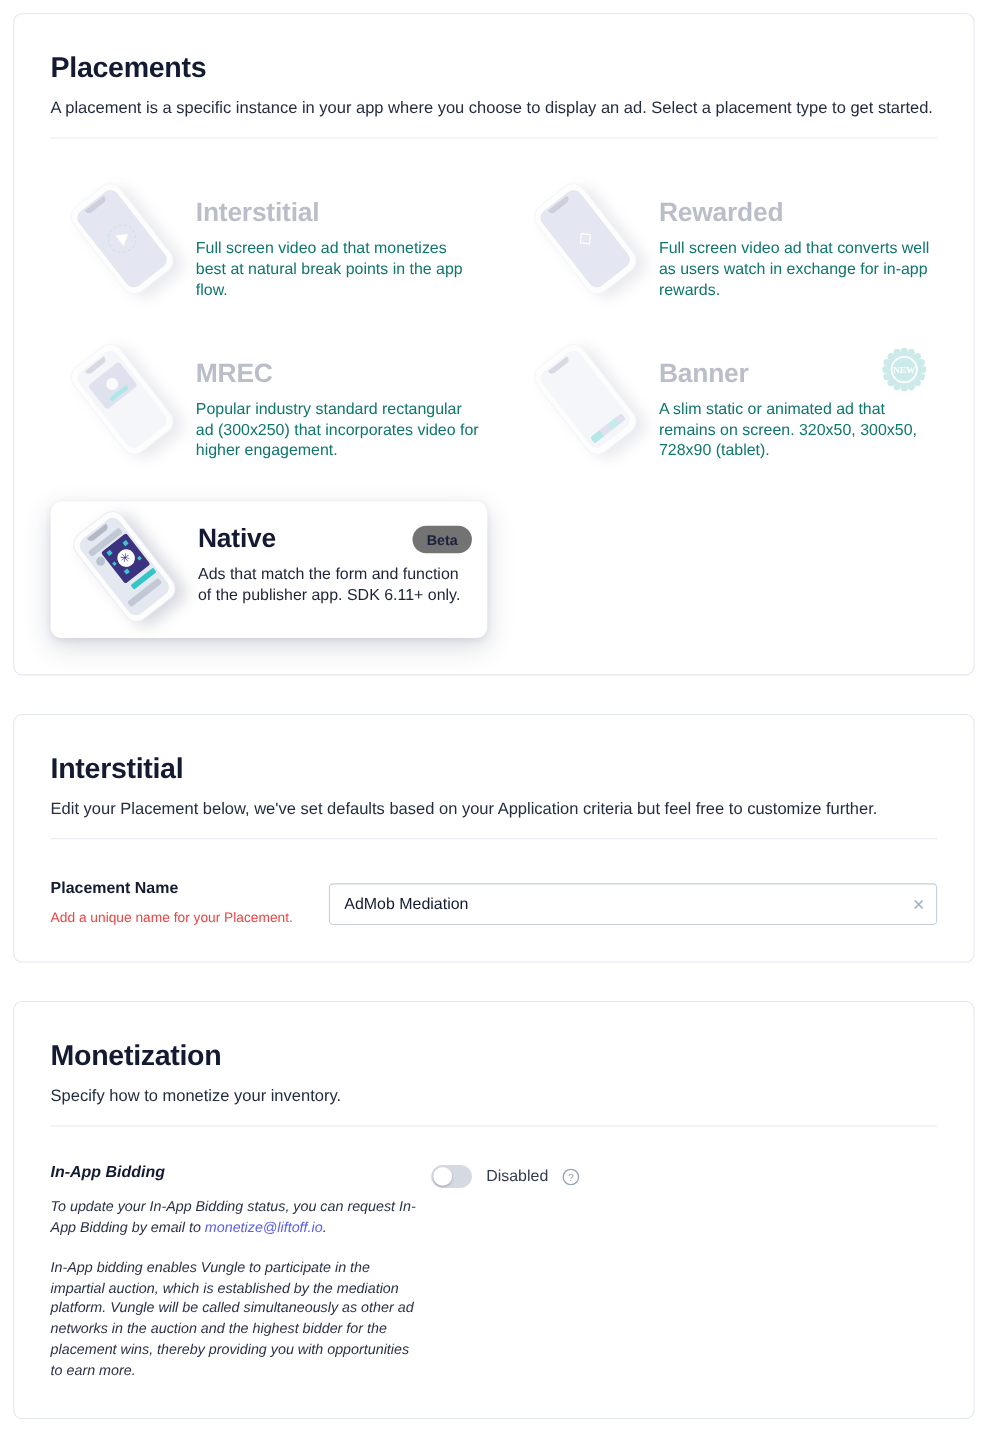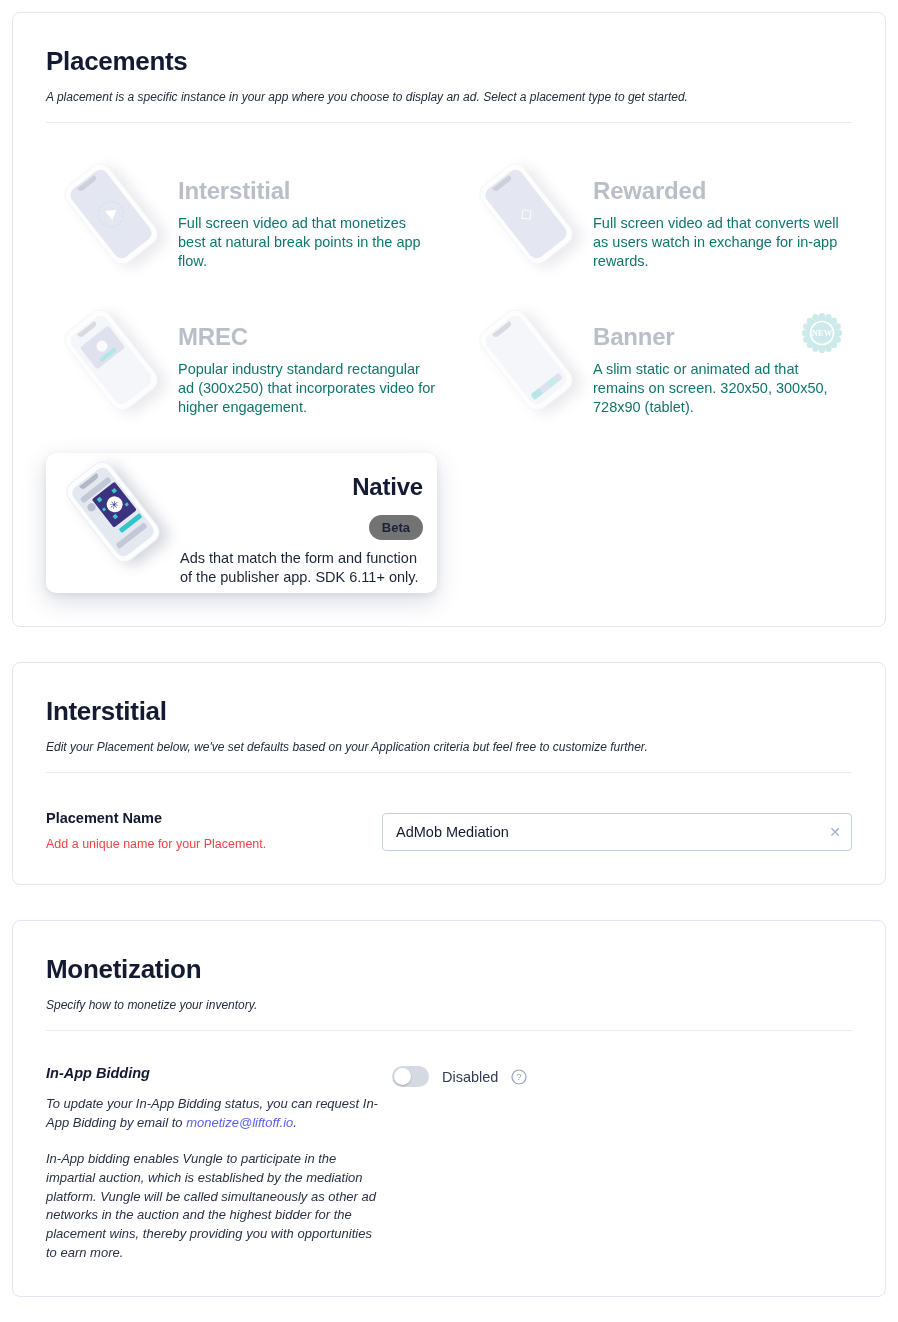--- a/index.html
+++ b/index.html
@@ -18,23 +18,22 @@
   }
   .card + .card { margin-top: 35px; }
   .card-title {
     font-size: 26px;
     font-weight: 800;
     letter-spacing: -0.3px;
     color: #131a32;
   }
   .card-subtitle {
     margin-top: 13px;
-    font-size: 12px;
+    font-size: 15px;
     color: #242c41;
-    font-style: italic;
   }
   .divider {
     margin-top: 18px;
     border: none;
     border-top: 1px solid #e7ebf1;
     height: 0;
   }
 
   
   .ptype-grid {
@@ -69,21 +68,21 @@
   .ptype.selected {
     background: #fff;
     border-radius: 10px;
     box-shadow: 0 8px 24px rgba(45, 55, 95, 0.18), 0 2px 6px rgba(45,55,95,.08);
     padding: 6px 14px 6px 2px;
     min-height: 113px;
   }
   .ptype.selected .ptype-title { color: #131a32; }
   .ptype.selected .ptype-desc { color: #1d2437; max-width: 262px; }
   .ptype.selected .ptype-text { padding-top: 14px; }
-  .title-row { display: flex; align-items: flex-end; gap: 14px; flex-direction: column; }
+  .title-row { display: flex; align-items: center; gap: 14px; }
   .badge-beta {
     background: #737373;
     color: #1a213a;
     font-size: 13px;
     font-weight: 700;
     padding: 5px 13px;
     border-radius: 13px;
     margin-left: 110px;
   }
 
@@ -212,21 +211,21 @@
 
   
   .form-row {
     margin-top: 34px;
     display: flex;
     align-items: flex-end;
   }
   .form-left { flex: 1; padding-top: 3px; }
   .field-label { font-size: 14.5px; font-weight: 700; color: #131a32; }
   .field-helper { margin-top: 11px; font-size: 12.5px; color: #ef4444; }
-  .input-wrap { position: relative; width: 470px; }
+  .input-wrap { position: relative; width: 553px; }
   .text-input {
     width: 100%;
     height: 38px;
     border: 1px solid #c4cedd;
     border-radius: 4px;
     padding: 0 34px 0 13px;
     font-size: 14.5px;
     color: #131a32;
     font-family: "Liberation Sans", sans-serif;
     outline: none;

